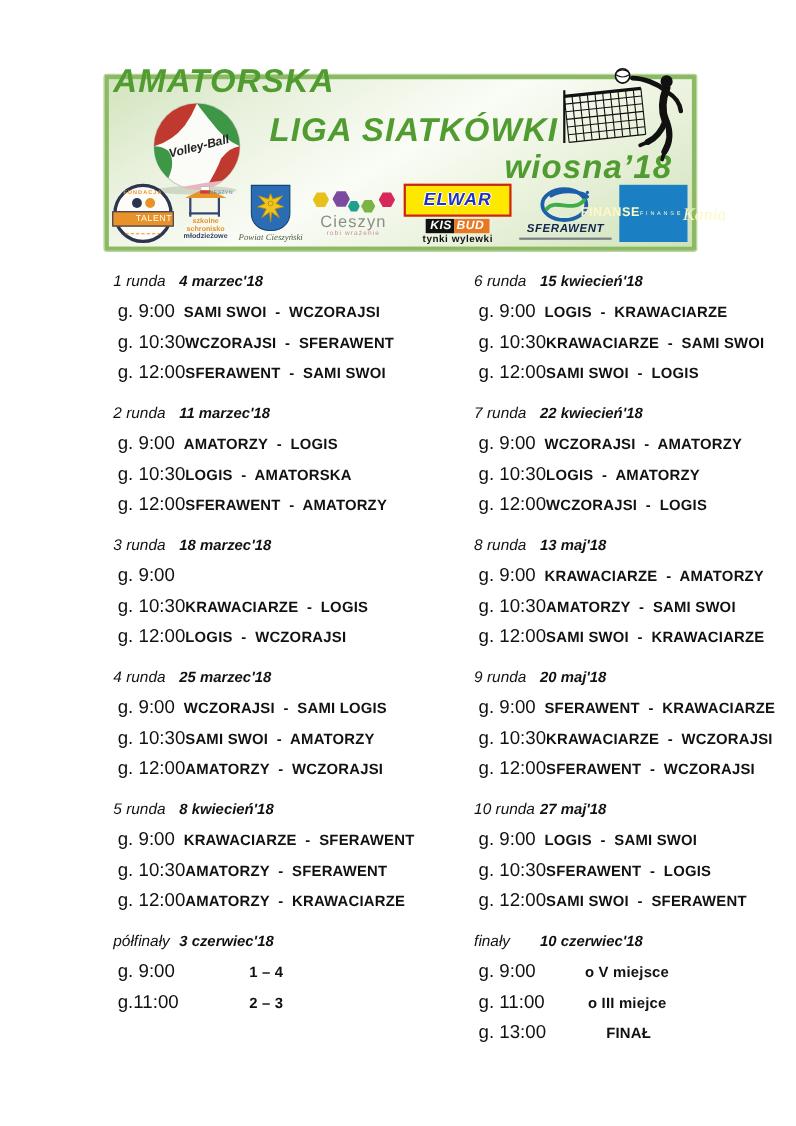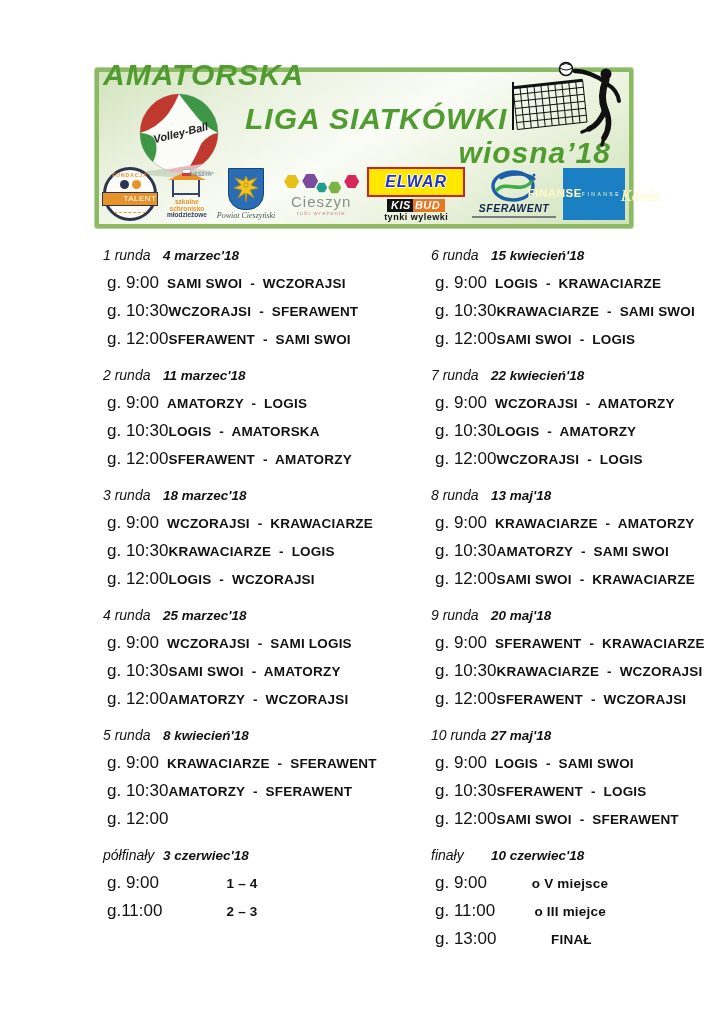--- a/index.html
+++ b/index.html
@@ -244,21 +244,20 @@
             <span class="match">SFERAWENT  -  AMATORZY</span>
           </div>
         </div>
         <div class="round-block">
           <div class="row">
             <span class="lbl">3 runda</span>
             <span class="date">18 marzec'18</span>
           </div>
           <div class="row">
             <span class="time">g. 9:00</span>
-            <span class="match">WCZORAJSI  -  KRAWACIARZE</span>
           </div>
           <div class="row">
             <span class="time">g. 10:30</span>
             <span class="match">KRAWACIARZE  -  LOGIS</span>
           </div>
           <div class="row">
             <span class="time">g. 12:00</span>
             <span class="match">LOGIS  -  WCZORAJSI</span>
           </div>
         </div>
@@ -288,20 +287,21 @@
           <div class="row">
             <span class="time">g. 9:00</span>
             <span class="match">KRAWACIARZE  -  SFERAWENT</span>
           </div>
           <div class="row">
             <span class="time">g. 10:30</span>
             <span class="match">AMATORZY  -  SFERAWENT</span>
           </div>
           <div class="row">
             <span class="time">g. 12:00</span>
+            <span class="match">AMATORZY  -  KRAWACIARZE</span>
           </div>
         </div>
         <div class="round-block">
           <div class="row">
             <span class="lbl">półfinały</span>
             <span class="date">3 czerwiec'18</span>
           </div>
           <div class="row">
             <span class="time">g. 9:00</span>
             <span class="match center">1 – 4</span>

